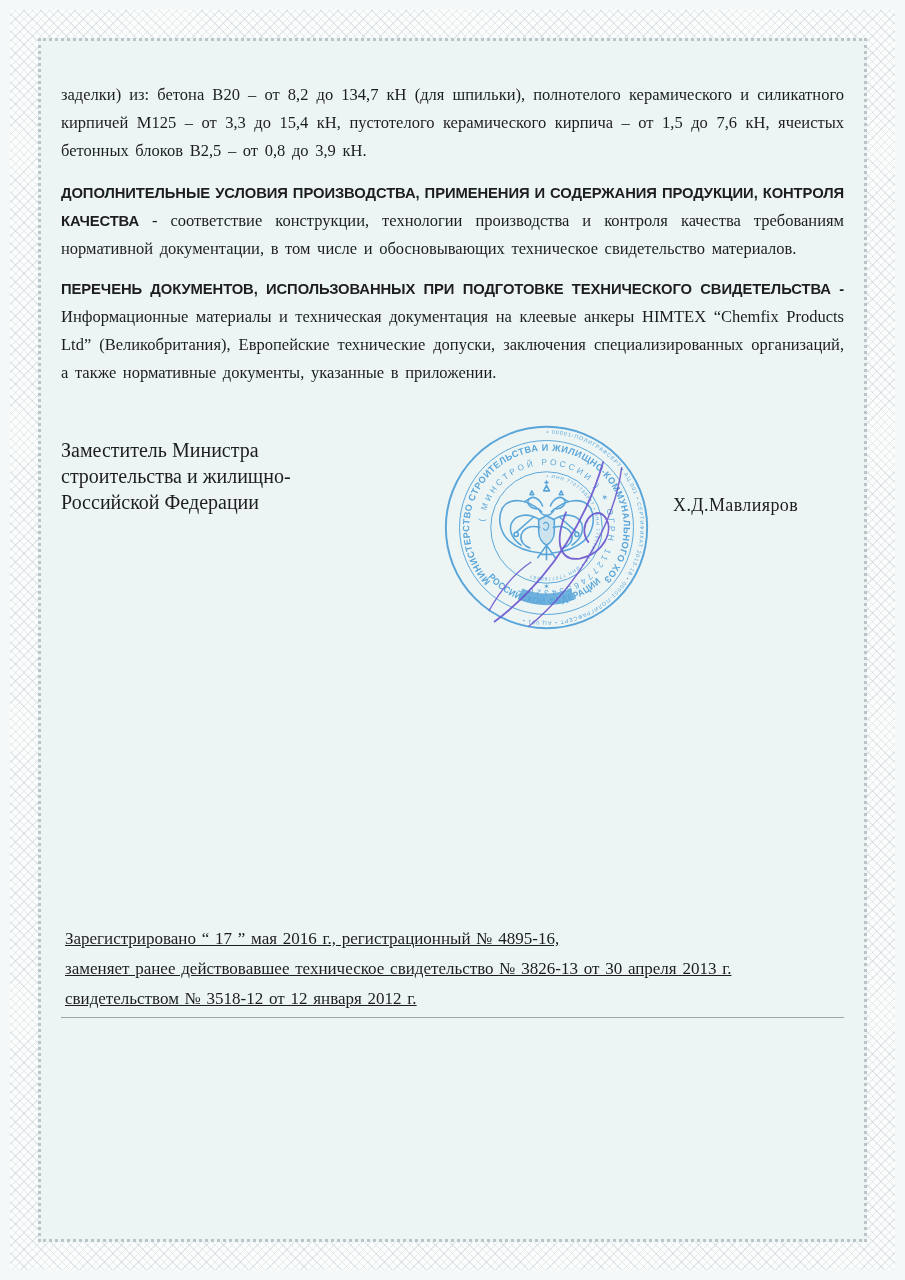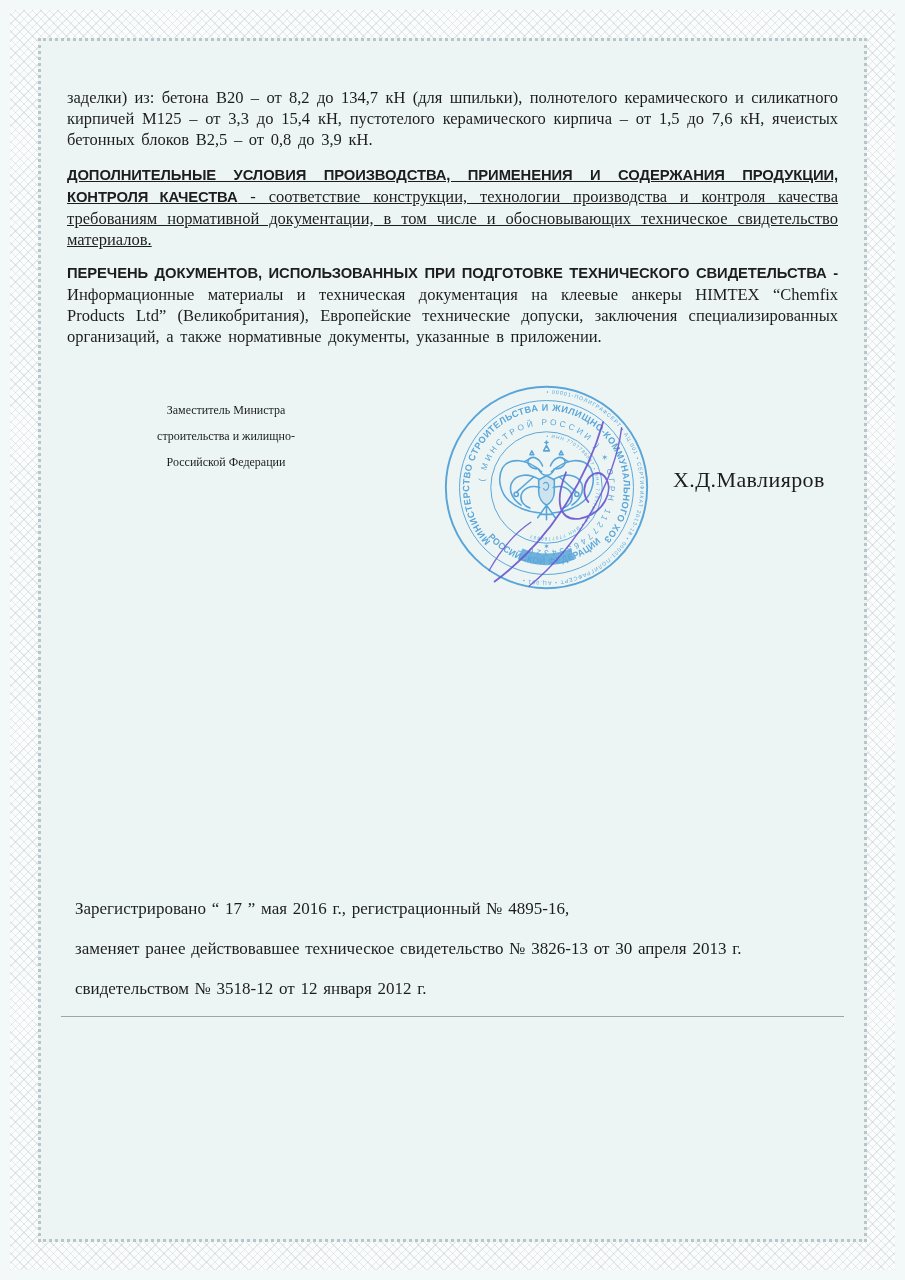--- a/index.html
+++ b/index.html
@@ -17,41 +17,41 @@
   }
   
   .sheet{
     position:absolute;inset:38px;
     background:#edf5f4;
     border:3px dotted #b9c5c9;
     padding:40px 20px 0 20px;
     box-sizing:border-box;overflow:hidden;
   }
   .body-text{
-    margin:6px;font-size:16.5px;line-height:21px;text-align:justify;
+    margin:0;font-size:16.5px;line-height:28px;text-align:justify;
     word-spacing:2.5px;
   }
   .hdr{
     font-family:"Liberation Sans", sans-serif;font-weight:700;font-size:14.8px;
     letter-spacing:-0.1px;word-spacing:1px;
   }
-  .mt-p2{margin-top:14px;text-decoration:underline;}
+  .mt-p2{margin-top:14px;}
   .mt-p3{margin-top:12px;}
   .mt-p4{margin-top:22px;}
   .mt-p5{margin-top:26px;}
   .u-num{text-decoration:underline;padding:0 4px;}
 
   .sig-area{position:relative;height:485px;margin-top:50px;}
-  .sig-title{font-size:12px;line-height:26px;width:330px;text-align:center;}
-  .sig-name{position:absolute;left:612px;top:70px;font-size:22px;letter-spacing:.4px;}
+  .sig-title{font-size:20px;line-height:26px;width:330px;}
+  .sig-name{position:absolute;left:612px;top:58px;font-size:18px;letter-spacing:.4px;}
   .stamp-wrap{position:absolute;left:378px;top:-17px;width:215px;height:215px;opacity:.92;}
   .autograph{position:absolute;left:0;top:0;width:100%;height:100%;pointer-events:none;}
 
   .registration{font-size:17px;line-height:26px;word-spacing:1.5px;}
-  .reg-line{margin:14px;}
+  .reg-line{margin:4px;text-decoration:underline;}
   .sep{border:0;border-top:1px solid #9aa6a8;margin:5px 0 0 0;}
   .footer-note{font-size:15px;line-height:20px;padding-top:5px;letter-spacing:-0.2px;}
 
   .stamp-text{font-family:"Liberation Sans", sans-serif;}
 </style>
 </head>
 <body>
 
 <div class="page">
   <div class="border-band"></div>

